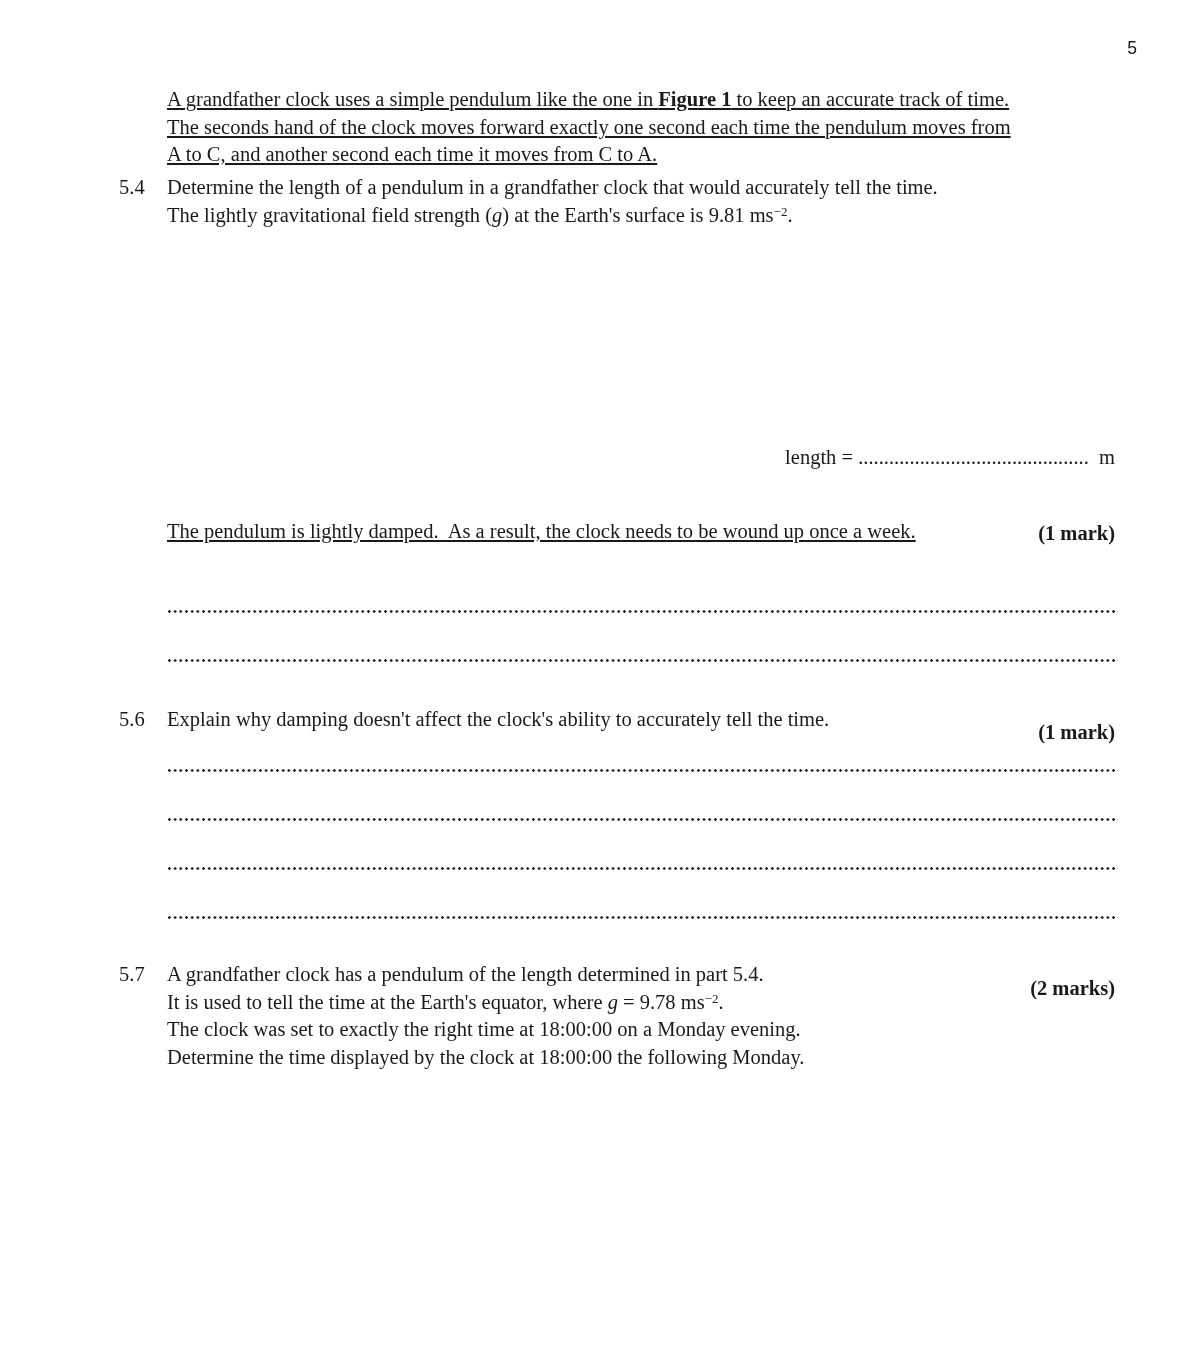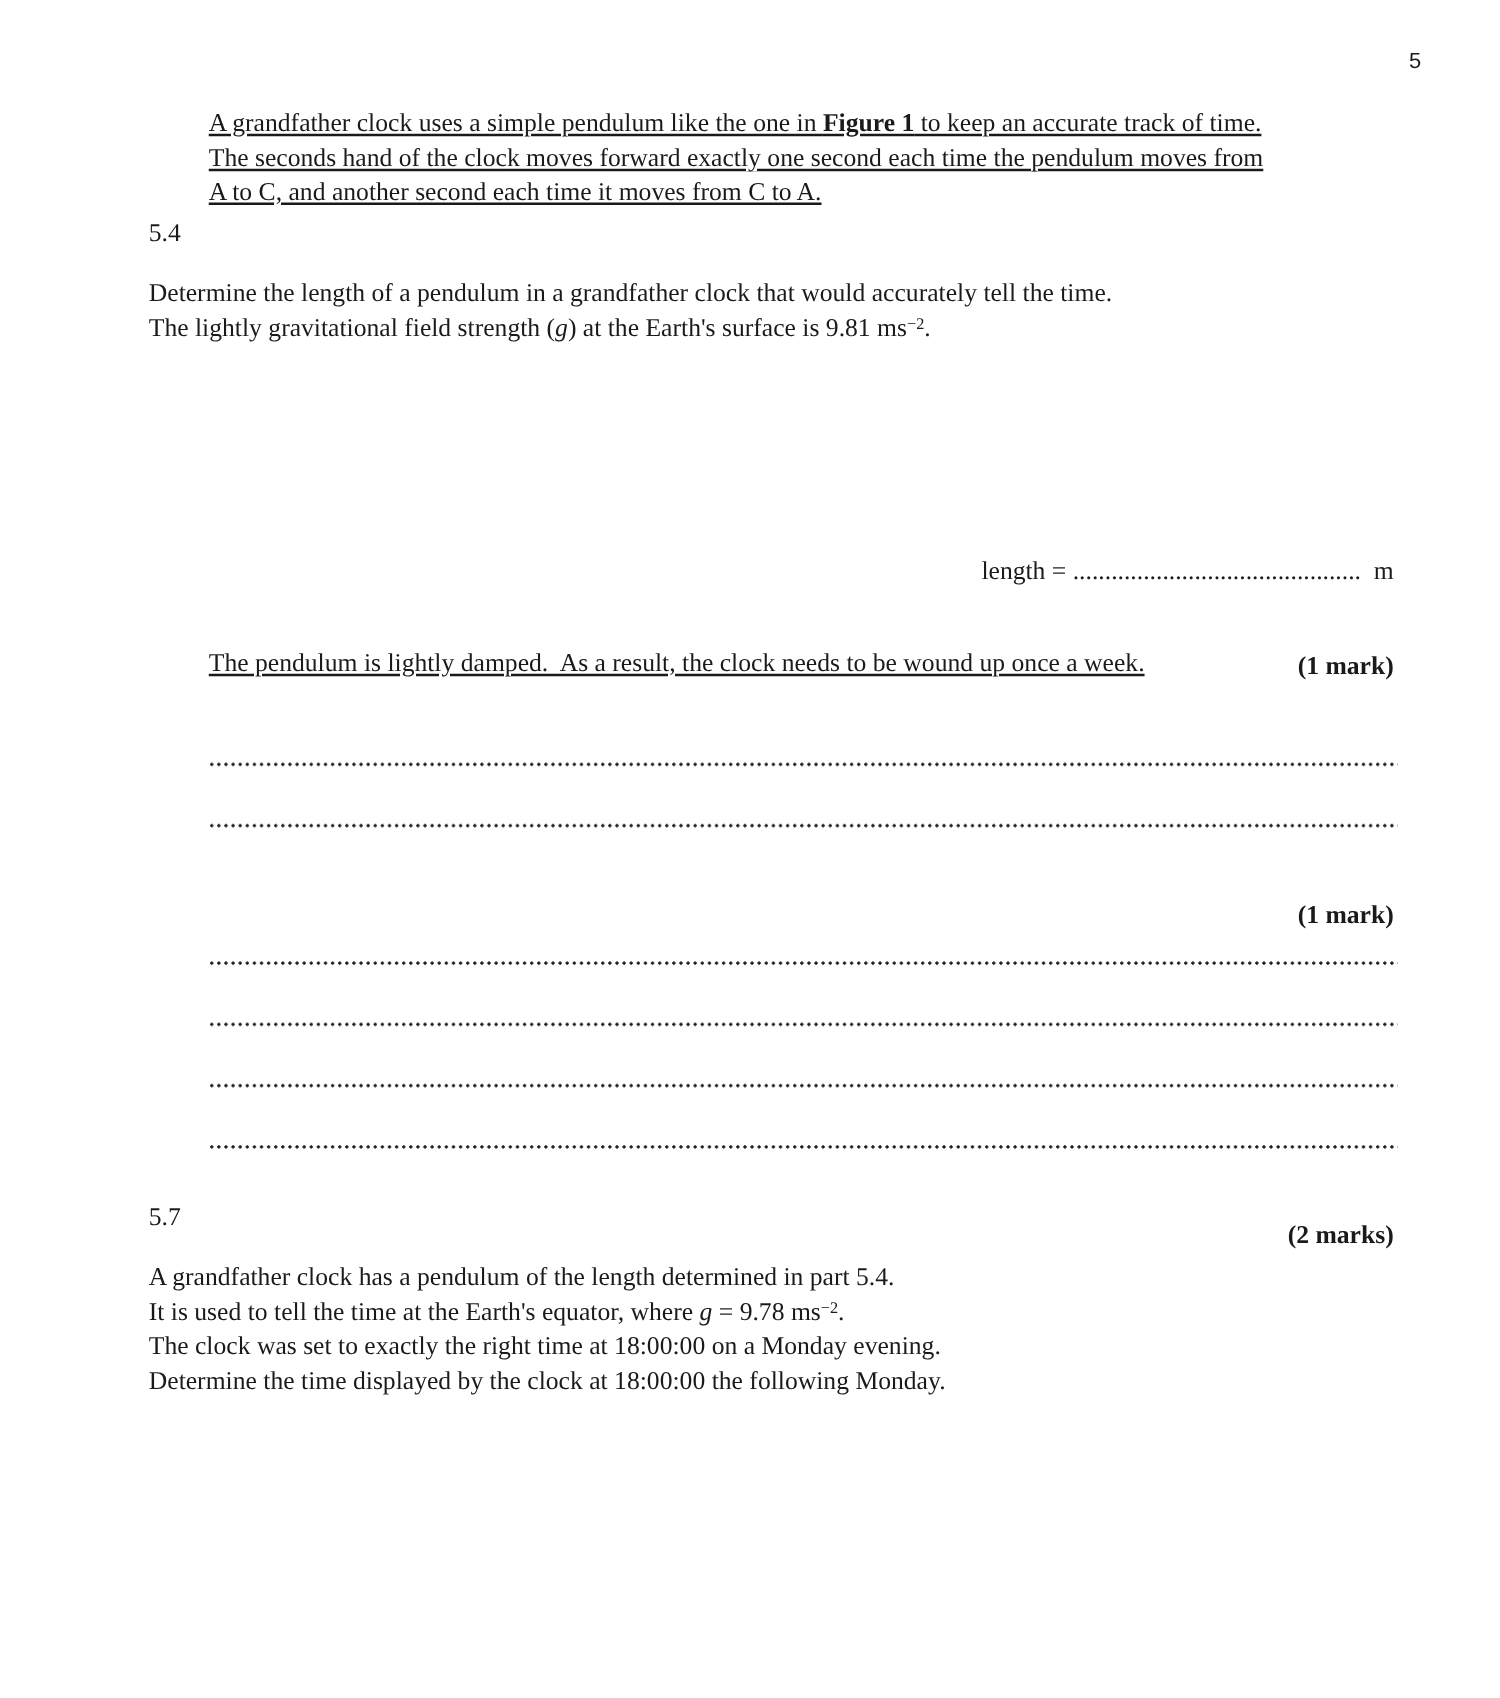--- a/index.html
+++ b/index.html
@@ -13,21 +13,21 @@
     overflow:hidden;
     margin:0 auto;
   }
   .page-number{
     position:absolute;top:38px;right:63px;
     font-family:"Liberation Sans",sans-serif;
     font-size:17.5px;
   }
   .line{line-height:27.5px;}
   .block{position:absolute;left:167px;right:70px;text-decoration:underline;}
-  .qrow{position:absolute;left:119px;right:70px;display:flex;flex-direction:column;}
+  .qrow{position:absolute;left:119px;right:70px;display:flex;}
   .qnum{flex:0 0 48px;line-height:27.5px;}
   .qtext{flex:1;}
   .b{font-weight:bold;}
   .i{font-style:italic;}
   sup.e{font-size:13px;line-height:0;vertical-align:6px;}
   .answer-value{
     position:absolute;right:85px;
     white-space:nowrap;line-height:27.5px;
   }
   .marks{
@@ -67,20 +67,26 @@
 
   <div class="block" style="top:518px">
     <div class="line">The pendulum is lightly damped.&nbsp; As a result, the clock needs to be wound up once a week.</div>
   </div>
 
 
   <div class="ansline" style="top:610px"></div>
   <div class="ansline" style="top:659px"></div>
   <div class="marks" style="top:671px">(1 mark)</div>
 
+  <div class="qrow" style="top:706px">
+    <div class="qnum">5.6</div>
+    <div class="qtext">
+      <div class="line">Explain why damping doesn't affect the clock's ability to accurately tell the time.</div>
+    </div>
+  </div>
 
   <div class="ansline" style="top:769px"></div>
   <div class="ansline" style="top:818px"></div>
   <div class="ansline" style="top:867px"></div>
   <div class="ansline" style="top:916px"></div>
   <div class="marks" style="top:927px">(2 marks)</div>
 
   <div class="qrow" style="top:961px">
     <div class="qnum">5.7</div>
     <div class="qtext">

